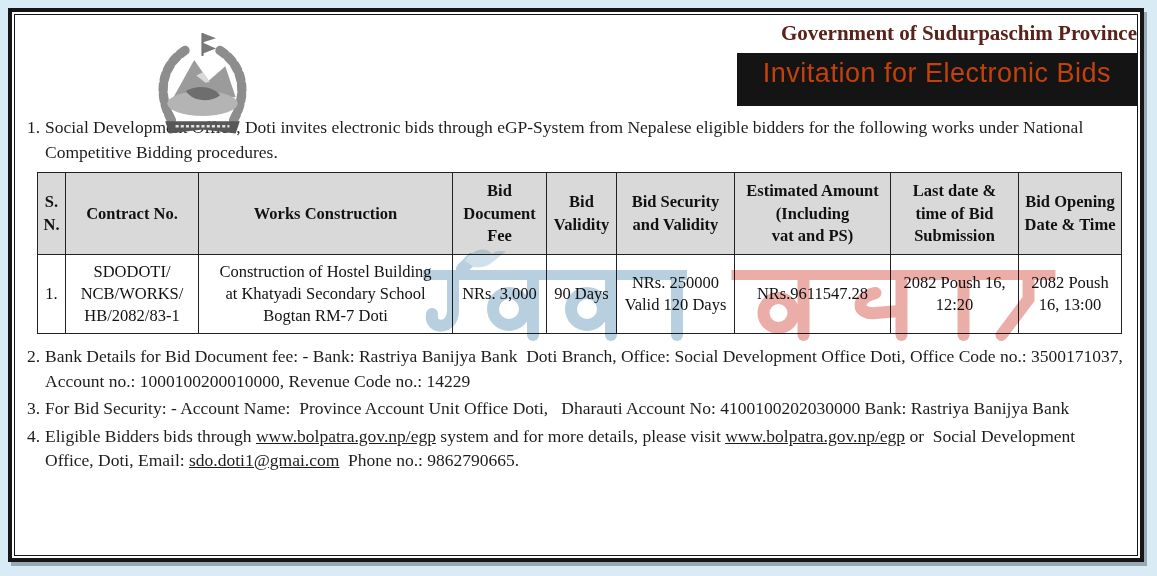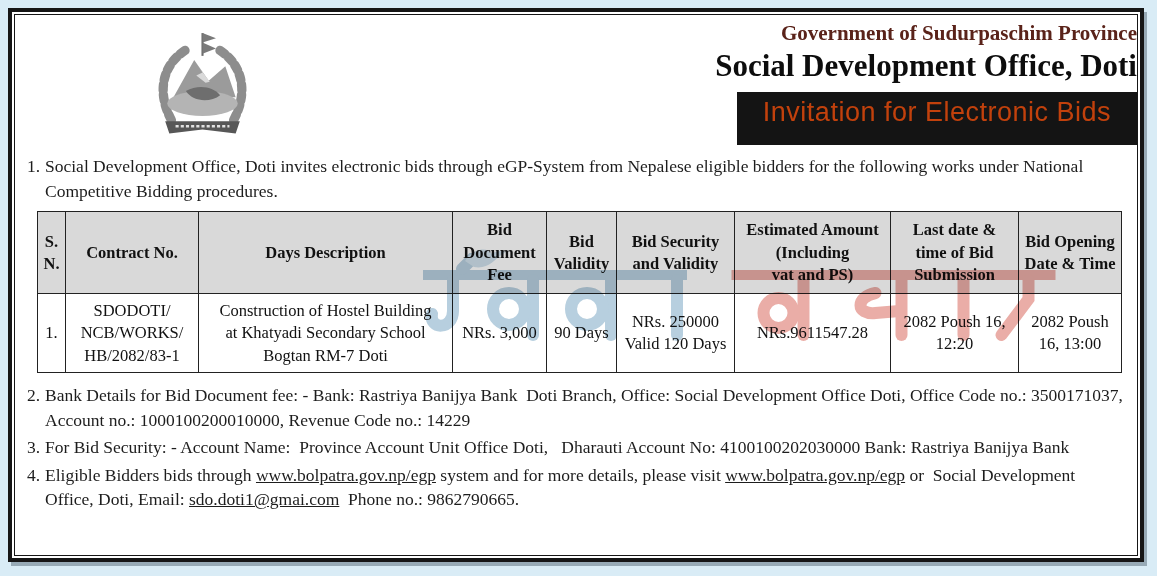--- a/index.html
+++ b/index.html
@@ -91,21 +91,20 @@
         <path d="M20,86 C6,60 10,32 36,17" fill="none" stroke="#8d8d8d" stroke-width="9" stroke-dasharray="6 4" stroke-linecap="round"></path>
         <path d="M80,86 C94,60 90,32 64,17" fill="none" stroke="#8d8d8d" stroke-width="9" stroke-dasharray="6 4" stroke-linecap="round"></path>
         <path d="M22,64 L42,28 L56,48 L72,34 L82,64 Z" fill="#9b9b9b"></path>
         <path d="M42,28 L50,40 L44,43 L53,50 L57,49 L48,37 Z" fill="#d9d9d9"></path>
         <ellipse cx="50" cy="70" rx="34" ry="12" fill="#b4b4b4"></ellipse>
         <path d="M34,58 C46,51 61,54 67,62 C58,69 41,69 34,58 Z" fill="#6e6e6e"></path>
         <path d="M14,87 L86,87 L82,99 L50,95 L18,99 Z" fill="#575757"></path>
         <line x1="24" y1="92" x2="76" y2="92" stroke="#e2e2e2" stroke-width="2.4" stroke-dasharray="3 2"></line>
       </svg>
       <div class="gov-line">Government of Sudurpaschim Province</div>
-      <div class="office-name">Social Development Office, Doti</div>
       <div><span class="banner">Invitation for Electronic Bids</span></div>
     </div>
 
     <div class="para">
       <span class="num">1.</span>
       <span class="txt">Social Development Office, Doti invites electronic bids through eGP-System from Nepalese eligible bidders for the following works under National Competitive Bidding procedures.</span>
     </div>
 
     <table class="bids">
       <colgroup>
@@ -117,21 +116,21 @@
           <col style="width:118px">
         <col style="width:156px">
           <col style="width:128px">
           <col style="width:103px">
       </colgroup>
       <thead>
         <tr>
           <th>S.
 N.</th>
           <th>Contract No.</th>
-          <th>Days Description</th>
+          <th>Works Construction</th>
           <th>Bid
 Document
 Fee</th>
           <th>Bid
 Validity</th>
           <th>Bid Security
 and Validity</th>
           <th>Estimated Amount
 (Including
 vat and PS)</th>

